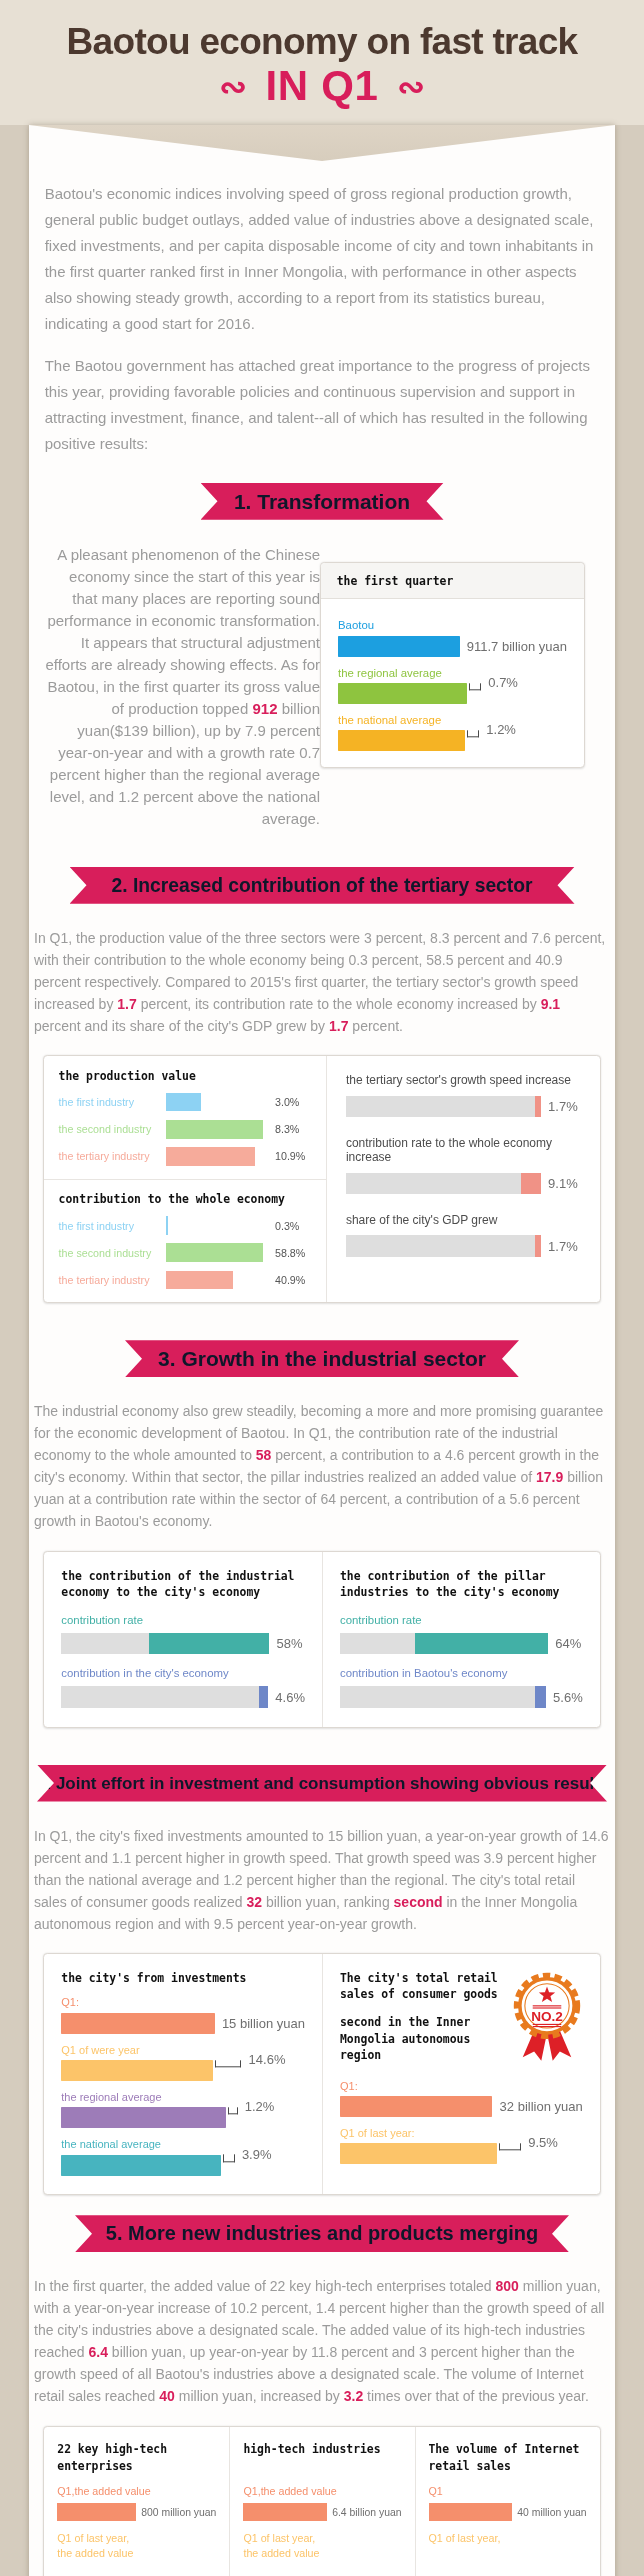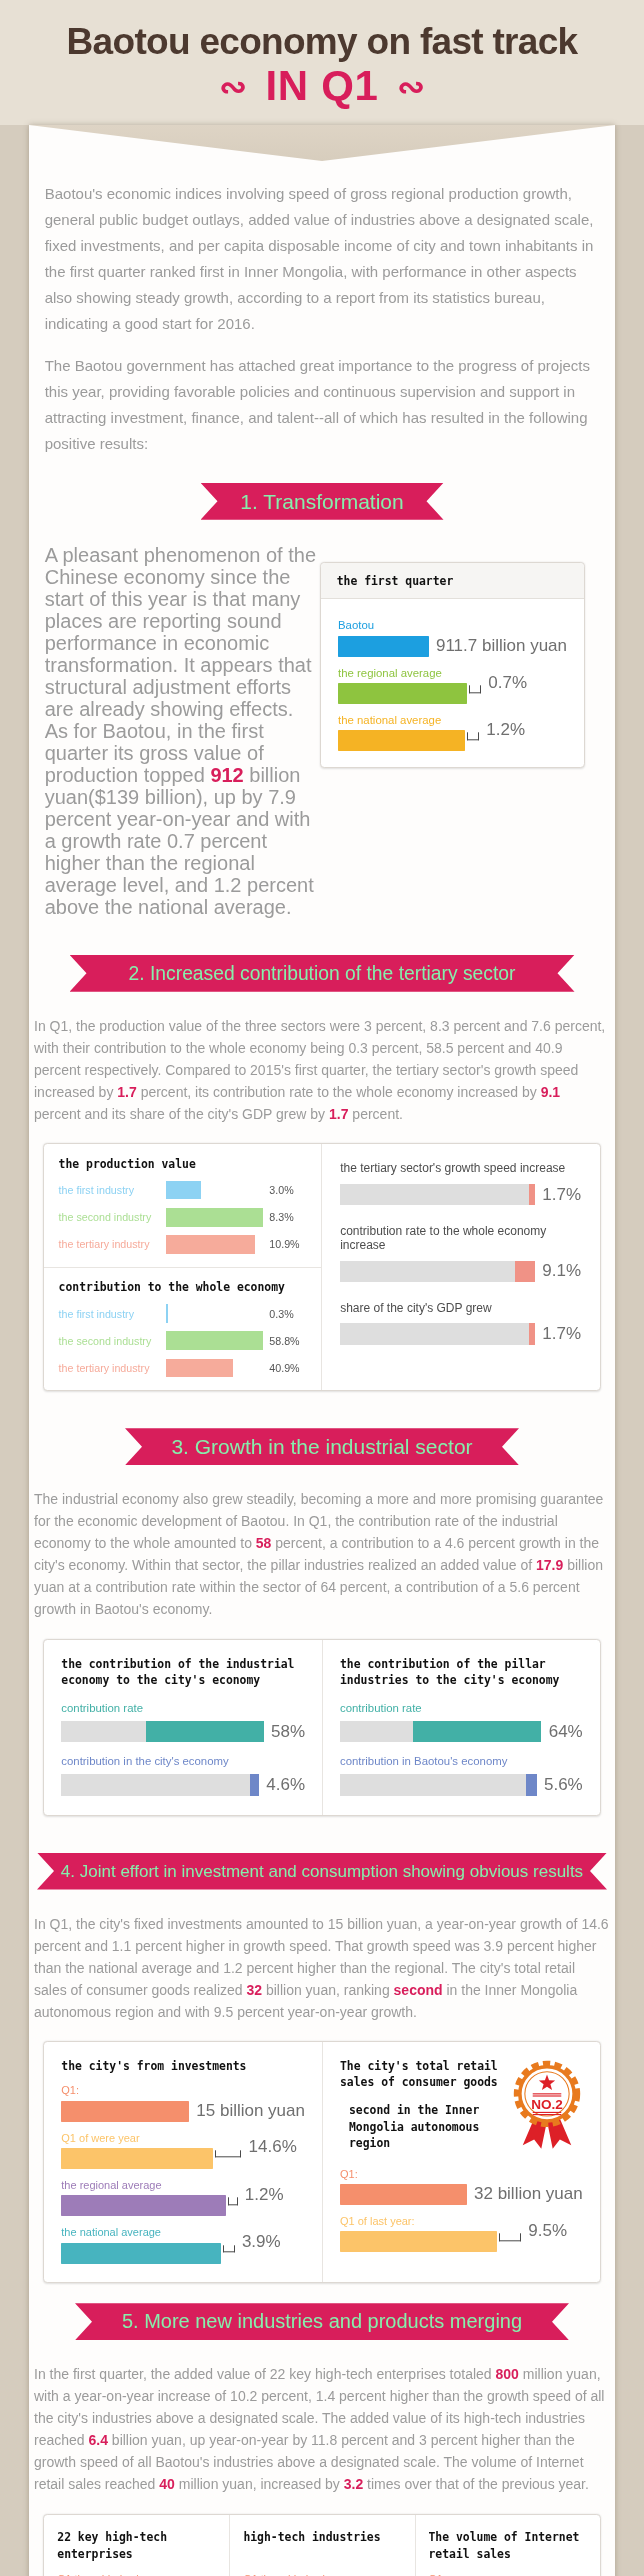--- a/index.html
+++ b/index.html
@@ -16,45 +16,45 @@
   
   .panel{margin:0 29px;background:#fefdfc;position:relative;padding-bottom:40px;box-shadow:0 0 5.7px rgba(90,75,55,.35);}
   .wedge{position:absolute;top:0;left:0;width:100%;height:36px;background:linear-gradient(#ded4c5,#d7cdbd);clip-path:polygon(0 0,100% 0,50% 100%);}
 
   .intro{padding:56px 15.7px 0;}
   .para{font-size:15px;line-height:26px;color:#9b9b9b;}
   .para + .para{margin-top:15.7px;}
   .hl{color:#d81e5b;font-weight:bold;}
 
   
-  .ribbon{height:37px;line-height:37px;background:#d81e5b;color:#86efac;font-weight:normal;text-align:center;white-space:nowrap;clip-path:polygon(0 0,100% 0,calc(100% - 17px) 50%,100% 100%,0 100%,17px 50%);}
+  .ribbon{height:37px;line-height:37px;background:#d81e5b;color:#0f172a;font-weight:bold;text-align:center;white-space:nowrap;clip-path:polygon(0 0,100% 0,calc(100% - 17px) 50%,100% 100%,0 100%,17px 50%);}
   .rb1{width:243px;margin:26px auto 0;font-size:21px;}
   .rb2{width:505px;margin:37px auto 0;font-size:19.3px;}
   .rb3{width:394px;margin:37px auto 0;font-size:21px;}
   .rb4{width:570px;margin:37px auto 0;font-size:17px;}
   .rb5{width:494px;margin:20px auto 0;font-size:20px;}
 
   .sec-text{margin:23px 5px 0;font-size:14px;line-height:22px;color:#9b9b9b;}
 
   
   .chart-box{margin:18.6px 14.3px 0;background:#fff;border:0.7px solid #ddd8d2;border-radius:4.3px;box-shadow:0 0.7px 2.1px rgba(0,0,0,.12);}
   .mono-title{font-family:"DejaVu Sans Mono",monospace;font-weight:bold;color:#111;font-size:11.4px;line-height:1.45;}
 
   
   .s1-content{display:flex;margin:24px 15.7px 0;align-items:flex-start;}
-  .s1-text{width:285px;font-size:20px;line-height:22px;color:#9b9b9b;}
+  .s1-text{width:285px;font-size:15px;line-height:22px;color:#9b9b9b;text-align:right;}
   .s1-box{margin-left:auto;width:263px;}
   .box-header{background:#f6f5f3;border-bottom:0.7px solid #e3e0db;padding:9.3px 15.7px;border-radius:4.3px 4.3px 0 0;}
   .s1-body{padding:10px 17px 15.7px;}
   .bar-item{margin-top:10px;}
   .bar-label{font-size:11.4px;margin-bottom:4.3px;}
   .bar-row{display:flex;align-items:center;height:21px;}
   .bar{height:21px;border-radius:0.7px;}
   .bracket{height:6.4px;border-left:1.4px solid #4a4a4a;border-right:1.4px solid #4a4a4a;border-bottom:1.4px solid #4a4a4a;margin-left:2.1px;}
-  .bar-value{font-size:17px;color:#6f6f6f;margin-left:7.2px;white-space:nowrap;}
+  .bar-value{font-size:13px;color:#6f6f6f;margin-left:7.2px;white-space:nowrap;}
   .raised{transform:translateY(-10.7px);}
 
   
   .box2{display:flex;}
   .box2-left{width:282px;border-right:0.7px solid #e8e5e1;}
   .group{padding:11.4px 14.3px 13px;}
   .group + .group{border-top:0.7px solid #e8e5e1;}
   .g-row{display:flex;align-items:center;margin-top:8.6px;}
   .g-label{width:107px;font-size:10.7px;}
   .g-bar{height:18.6px;}
@@ -299,21 +299,21 @@
           <div class="bar" style="width: 160px; background: rgb(71, 180, 191);"></div>
           <div class="raised" style="display:flex;align-items:flex-end;">
             <span class="bracket" style="width: 9.3px;"></span>
             <span class="bar-value">3.9%</span>
           </div>
         </div>
       </div>
 
       <div class="col">
         <div class="mono-title" style="max-width:165px;">The city's total retail sales of consumer goods</div>
-        <div class="mono-title subtitle-gap" style="max-width:165px;margin-left:9px;">second in the Inner Mongolia autonomous region</div>
+        <div class="mono-title subtitle-gap" style="max-width:165px;">second in the Inner Mongolia autonomous region</div>
 
         <div class="b4-label" style="margin-top: 15.7px; color: rgb(245, 143, 108);">Q1:</div>
         <div class="bar-row">
           <div class="bar" style="width: 166px; background: rgb(245, 143, 108);"></div>
           <div class="bar-value">32 billion yuan</div>
         </div>
 
         <div class="b4-label" style="color: rgb(252, 196, 105);">Q1 of last year:</div>
         <div class="bar-row">
           <div class="bar" style="width: 157px; background: rgb(252, 196, 105);"></div>

